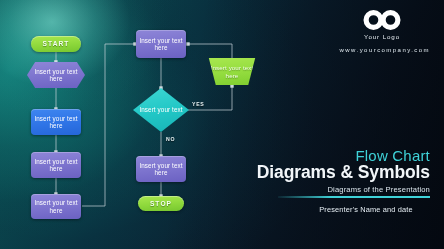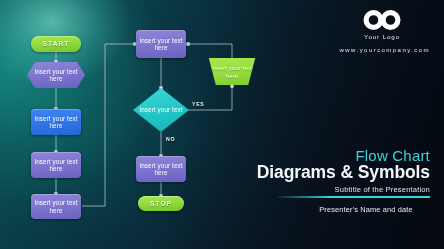--- a/index.html
+++ b/index.html
@@ -205,21 +205,21 @@
         </g>
       </svg>
       <span class="logo-name">Your Logo</span>
     </div>
 
     <div class="site">www.yourcompany.com</div>
 
     <div class="titles">
       <span class="t-main">Flow Chart</span>
       <span class="t-sub">Diagrams &amp; Symbols</span>
-      <span class="t-tag">Subtitle of the Presentation</span>
+      <span class="t-tag">Diagrams of the Presentation</span>
     </div>
 
     <div class="rule"></div>
 
     <div class="presenter">Presenter's Name and date</div>
   </div>
 
 </div>
 
 </body></html>

